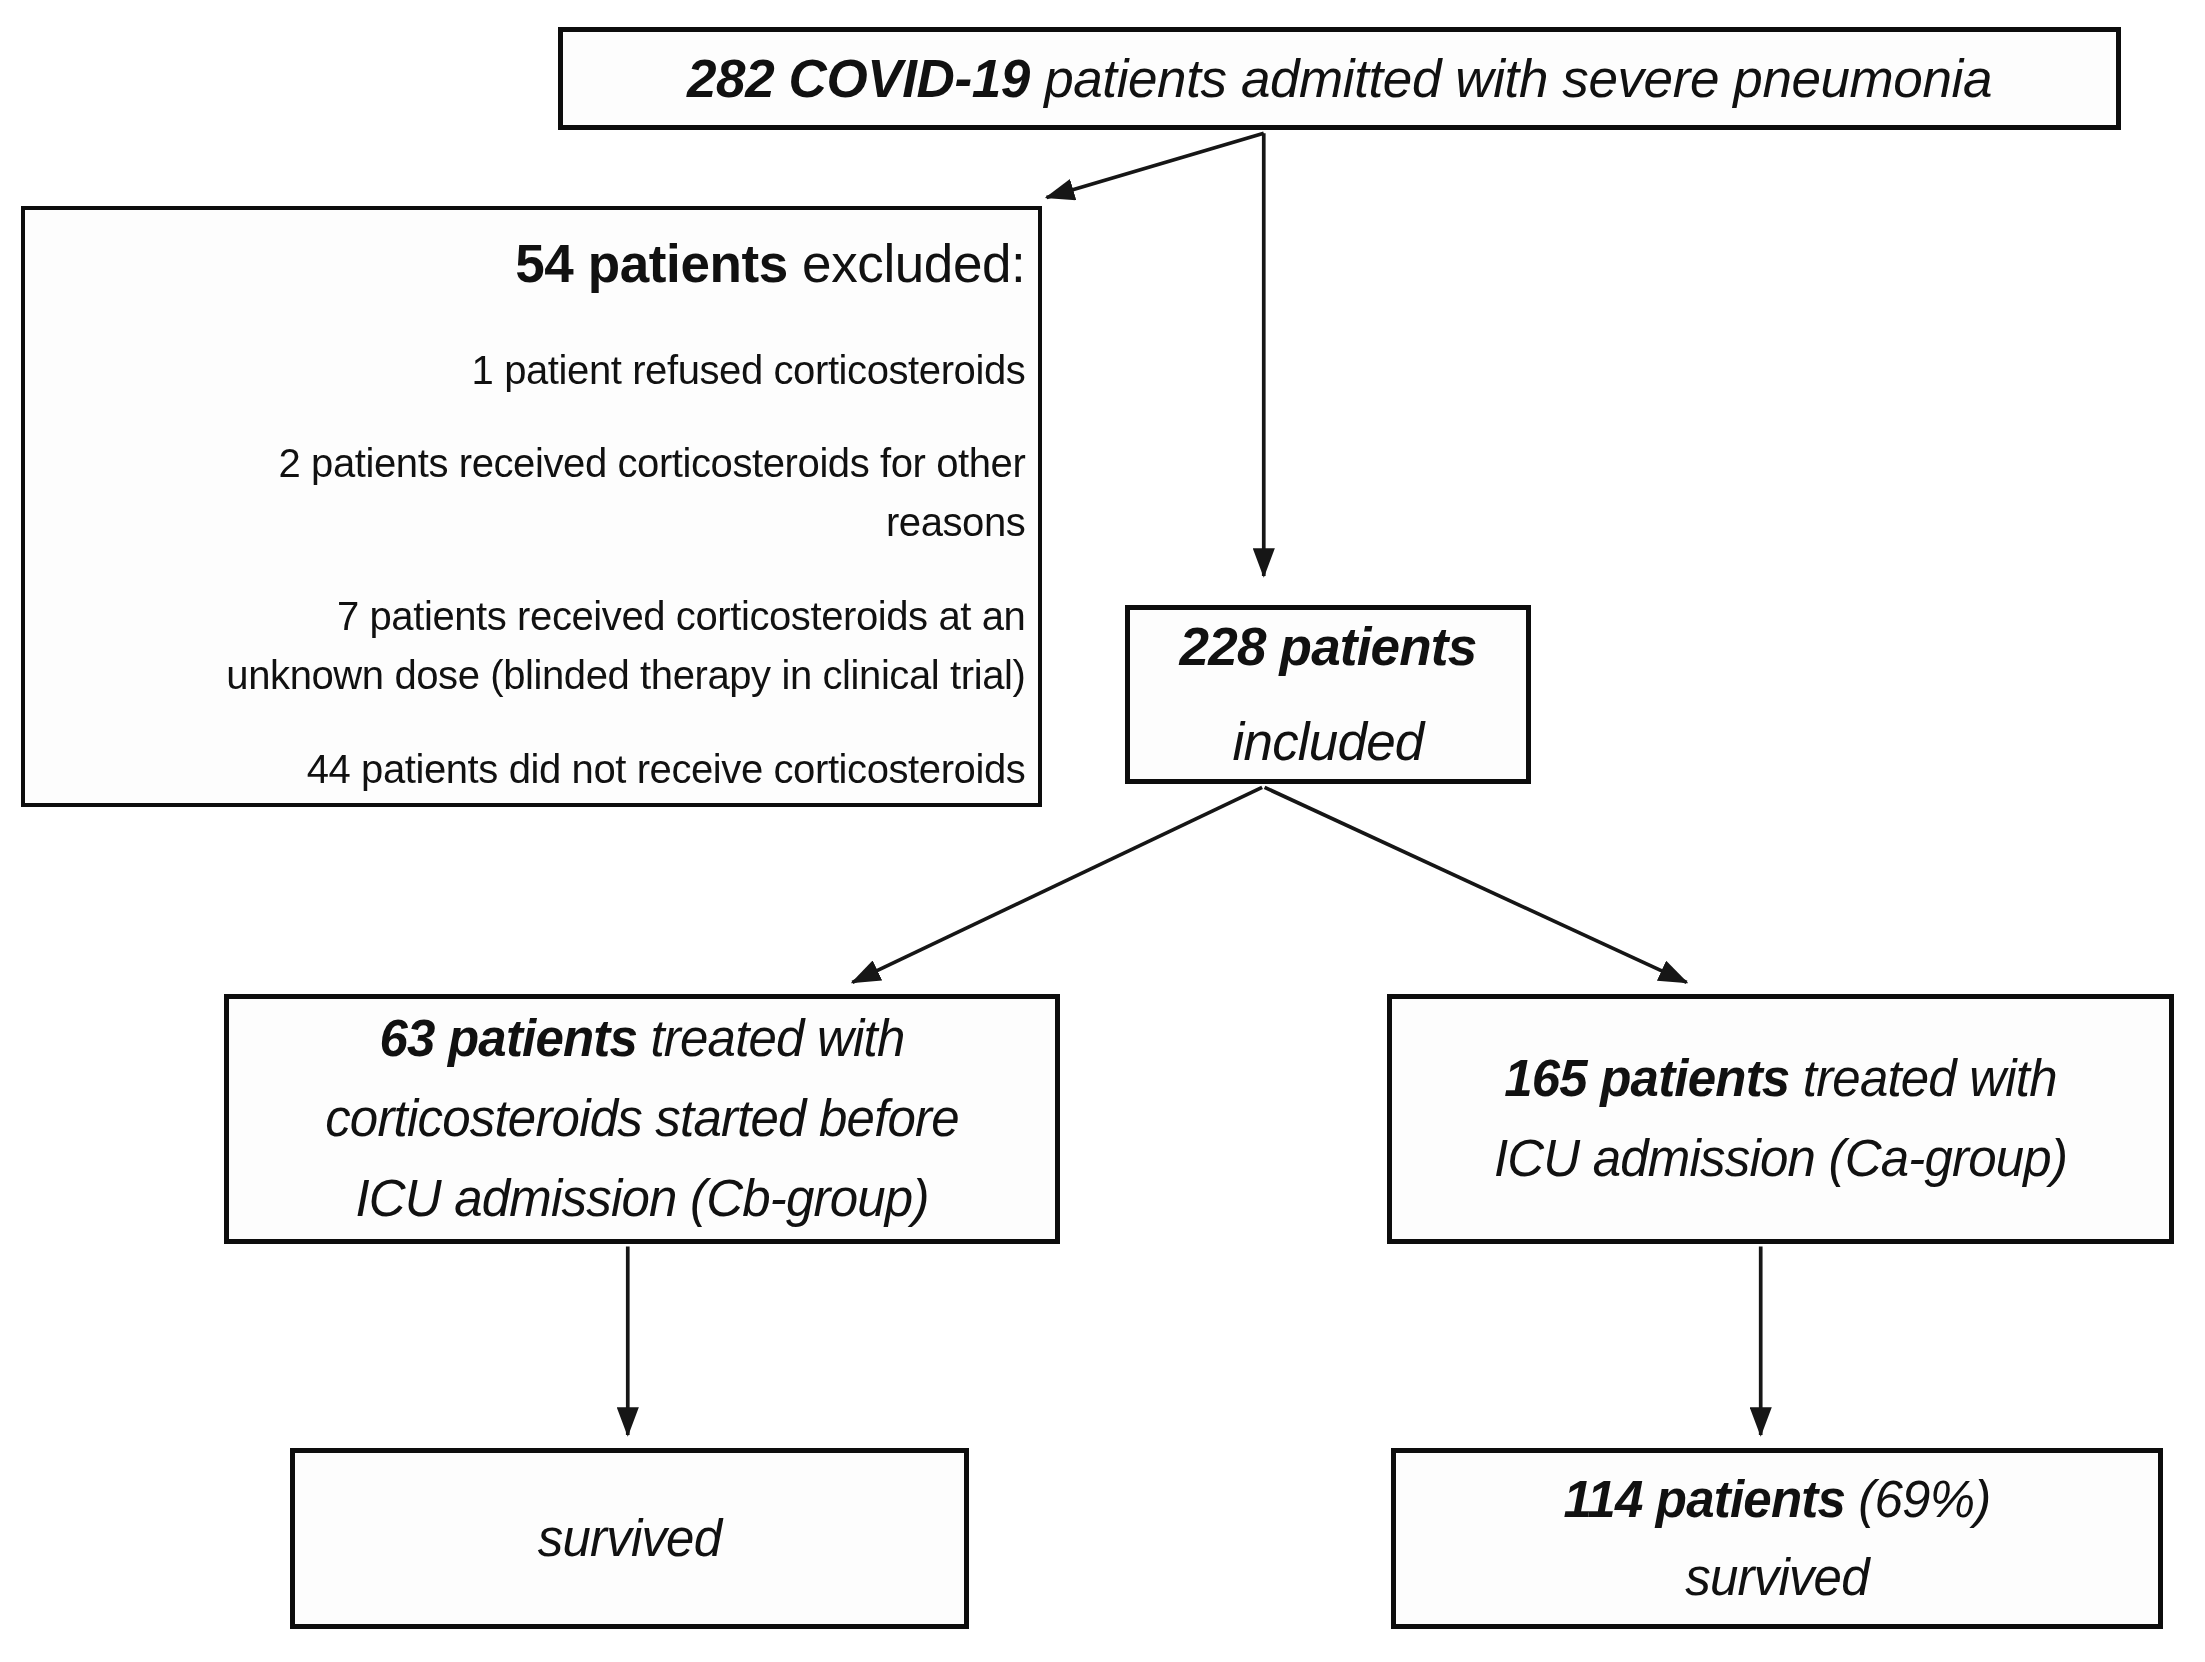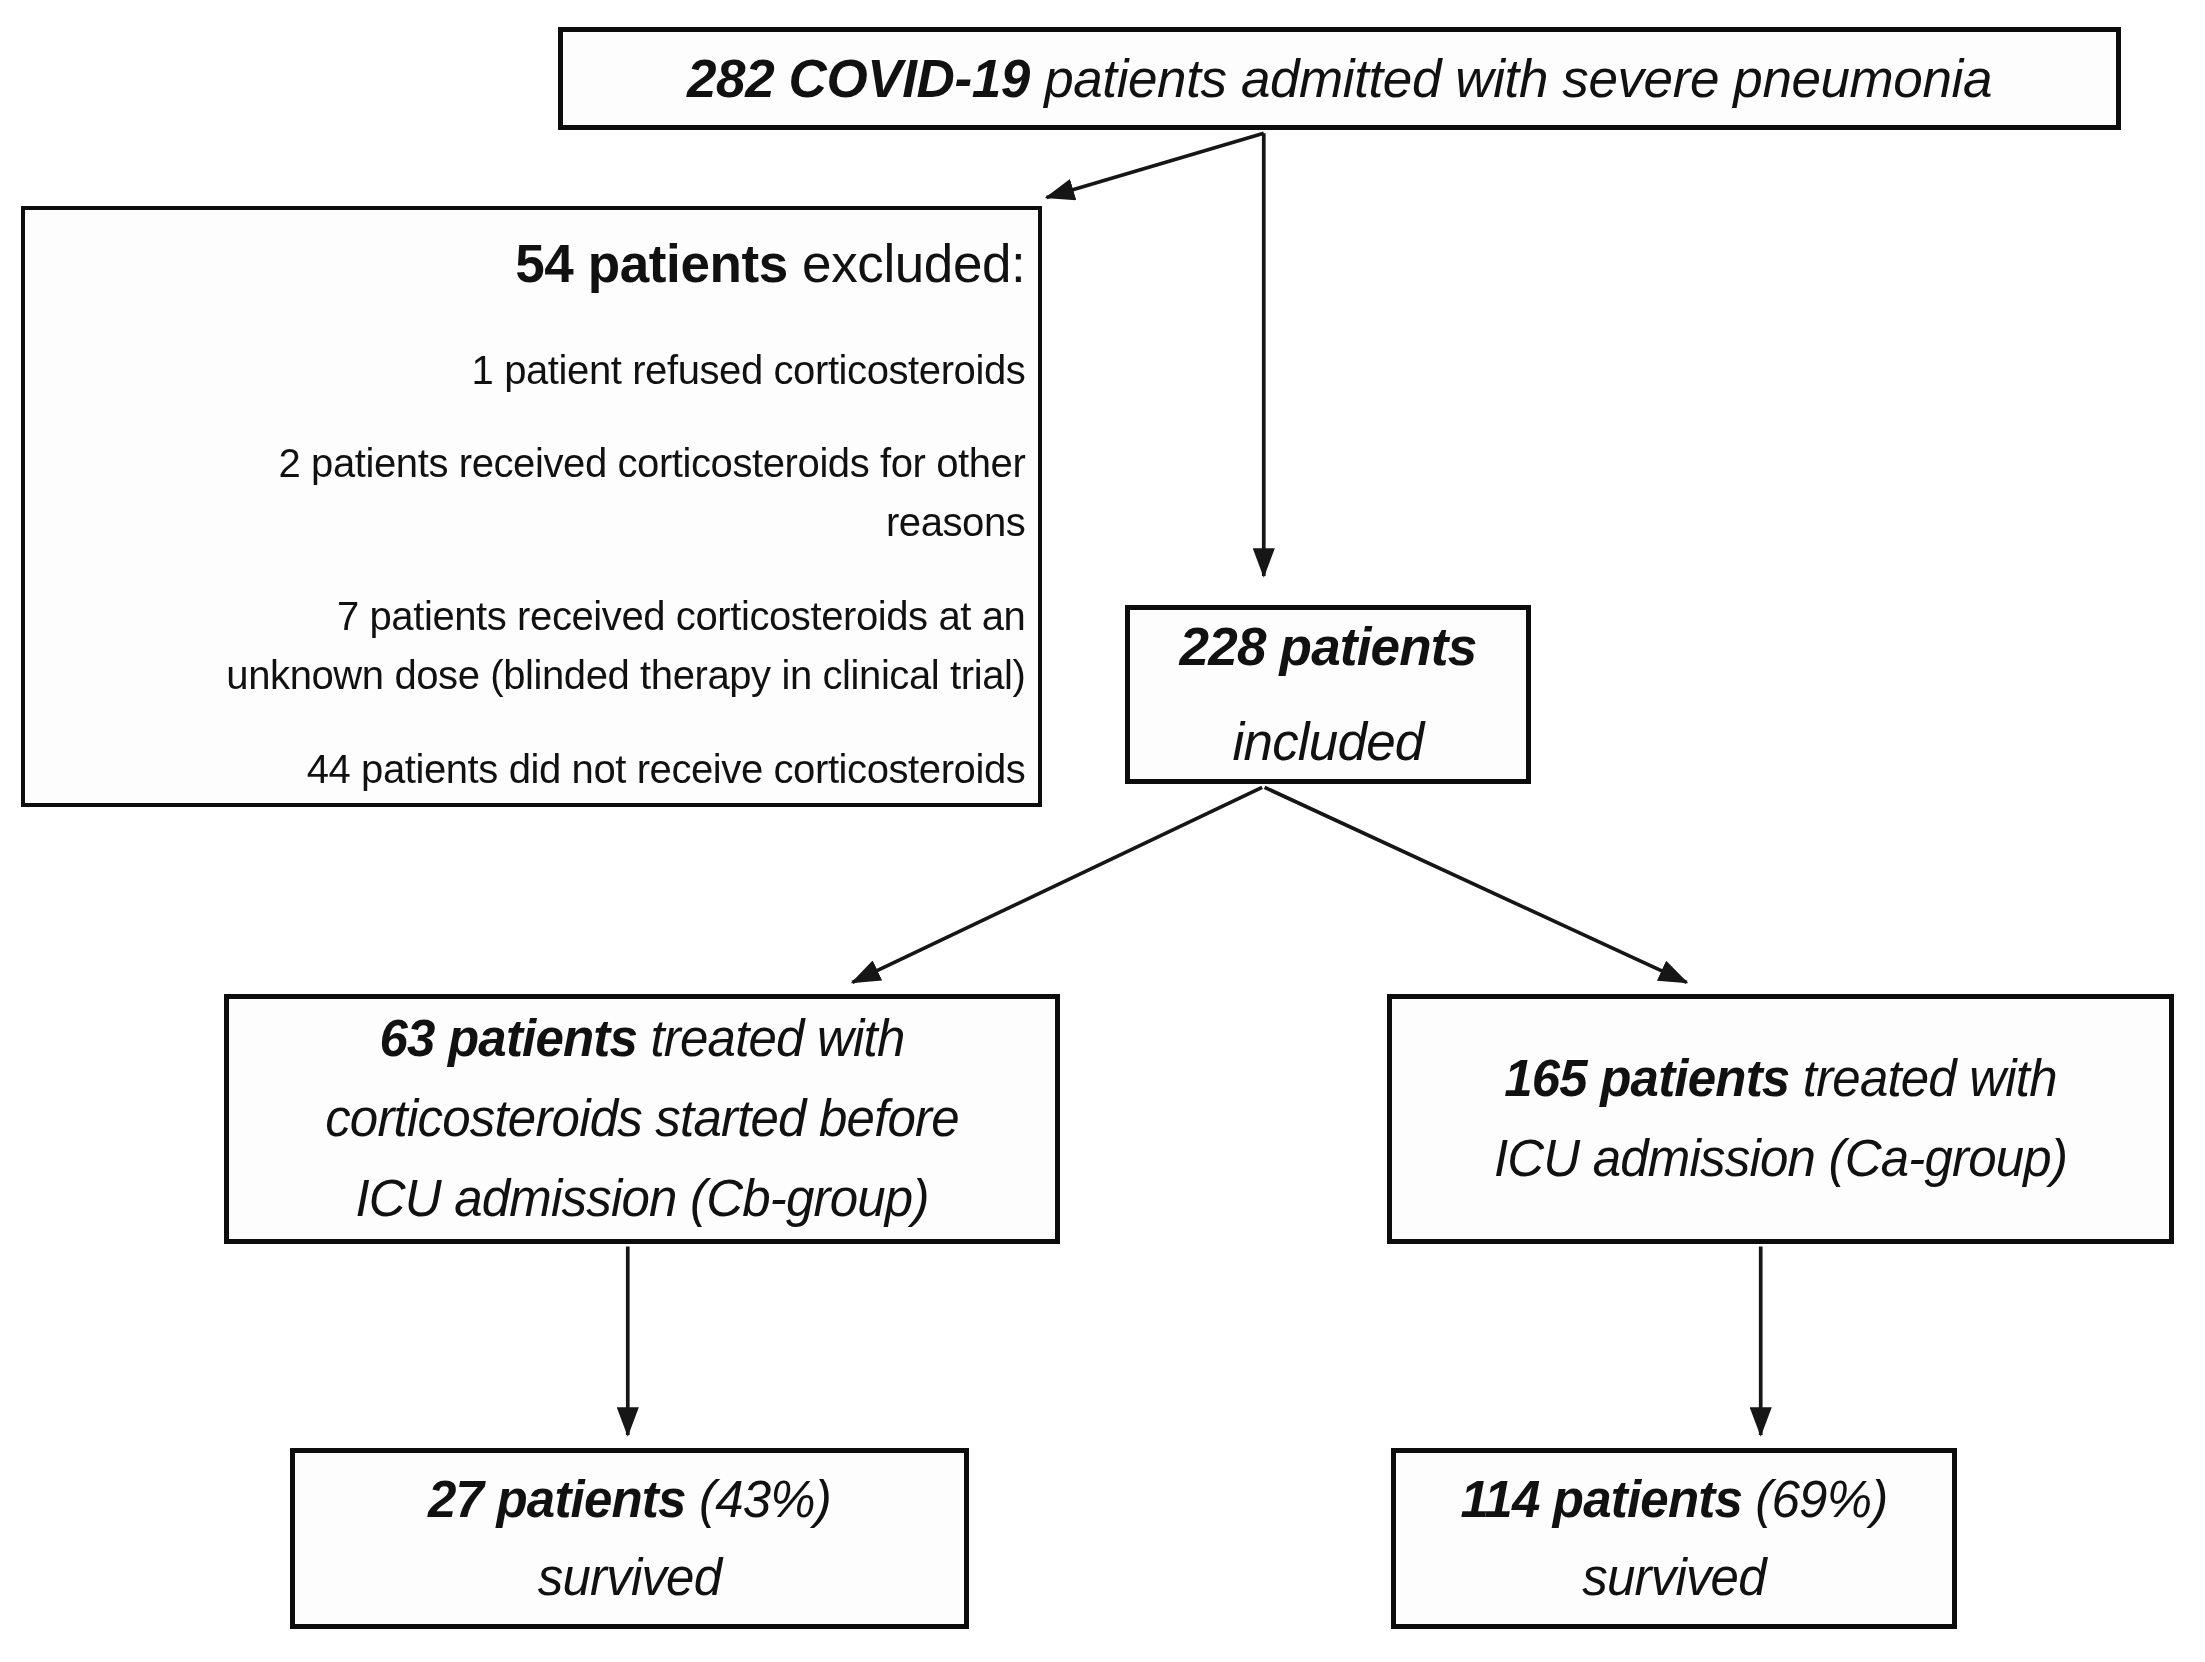--- a/index.html
+++ b/index.html
@@ -96,21 +96,21 @@
 
   
   .box-cb-survived {
     left: 290px; top: 1448px;
     width: 679px; height: 181px;
     font-size: 51px;
     line-height: 78px;
   }
   .box-ca-survived {
     left: 1391px; top: 1448px;
-    width: 566px; height: 181px;
+    width: 772px; height: 181px;
     font-size: 51px;
     line-height: 78px;
   }
 </style>
 </head>
 <body>
 
 <div id="canvas">
 
   <svg id="arrows" viewBox="0 0 2680 2020" xmlns="http://www.w3.org/2000/svg">
@@ -151,21 +151,20 @@
     <div class="line">corticosteroids started before</div>
     <div class="line">ICU admission (Cb-group)</div>
   </div>
 
   <div class="box box-ca-group">
     <div class="line"><b>165 patients</b><span> treated with</span></div>
     <div class="line">ICU admission (Ca-group)</div>
   </div>
 
   <div class="box box-cb-survived">
-    <div class="line"><b>27 patients</b><span> (43%)</span></div>
     <div class="line">survived</div>
   </div>
 
   <div class="box box-ca-survived">
     <div class="line"><b>114 patients</b><span> (69%)</span></div>
     <div class="line">survived</div>
   </div>
 
 </div>
 

